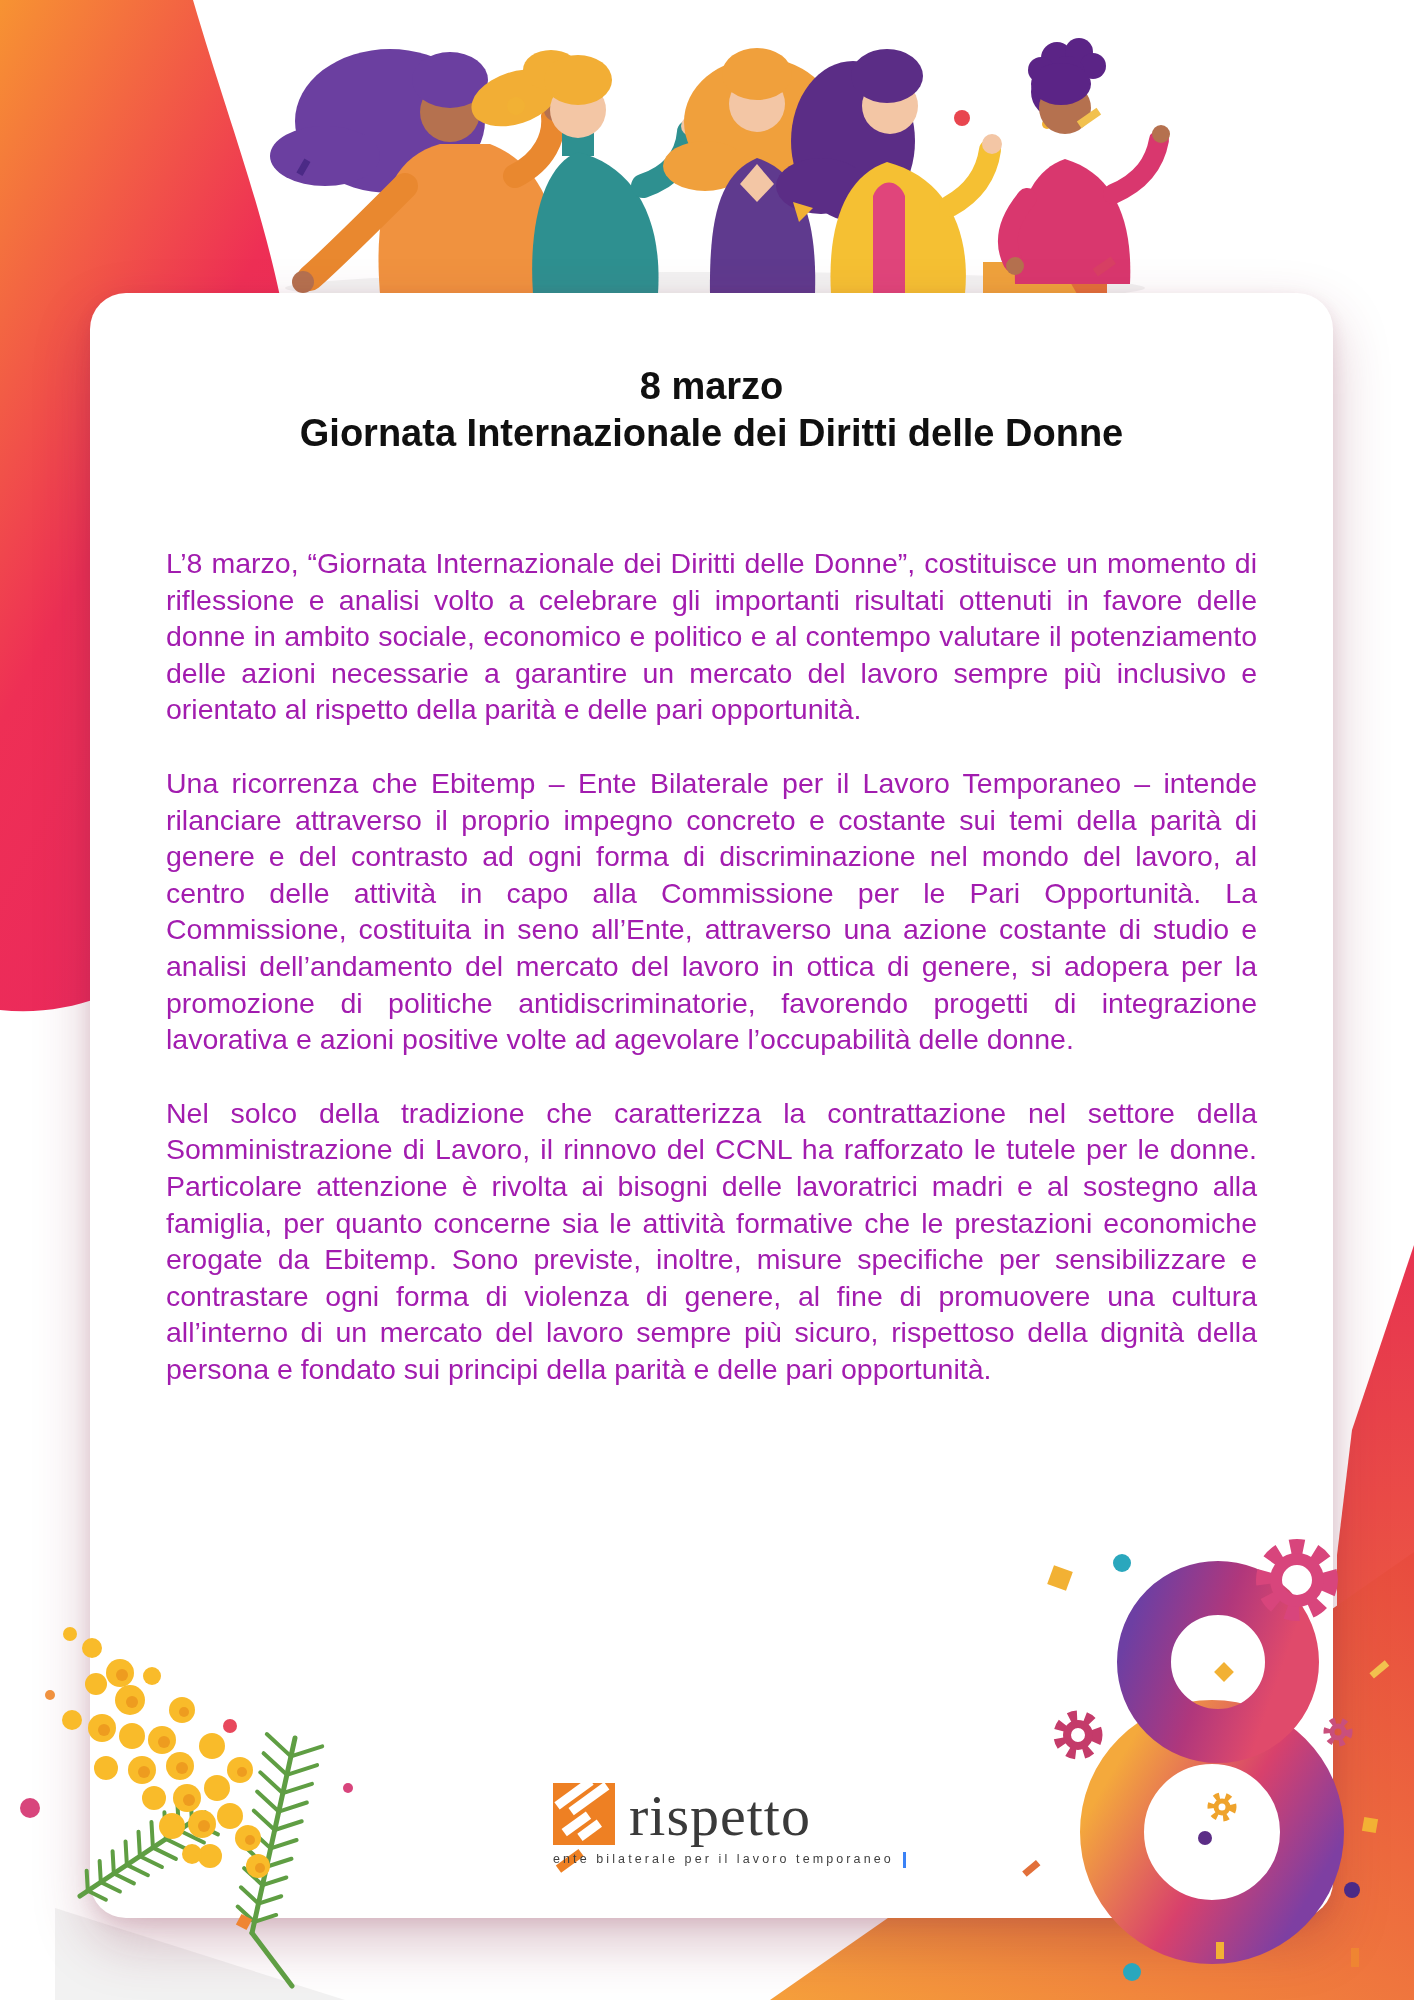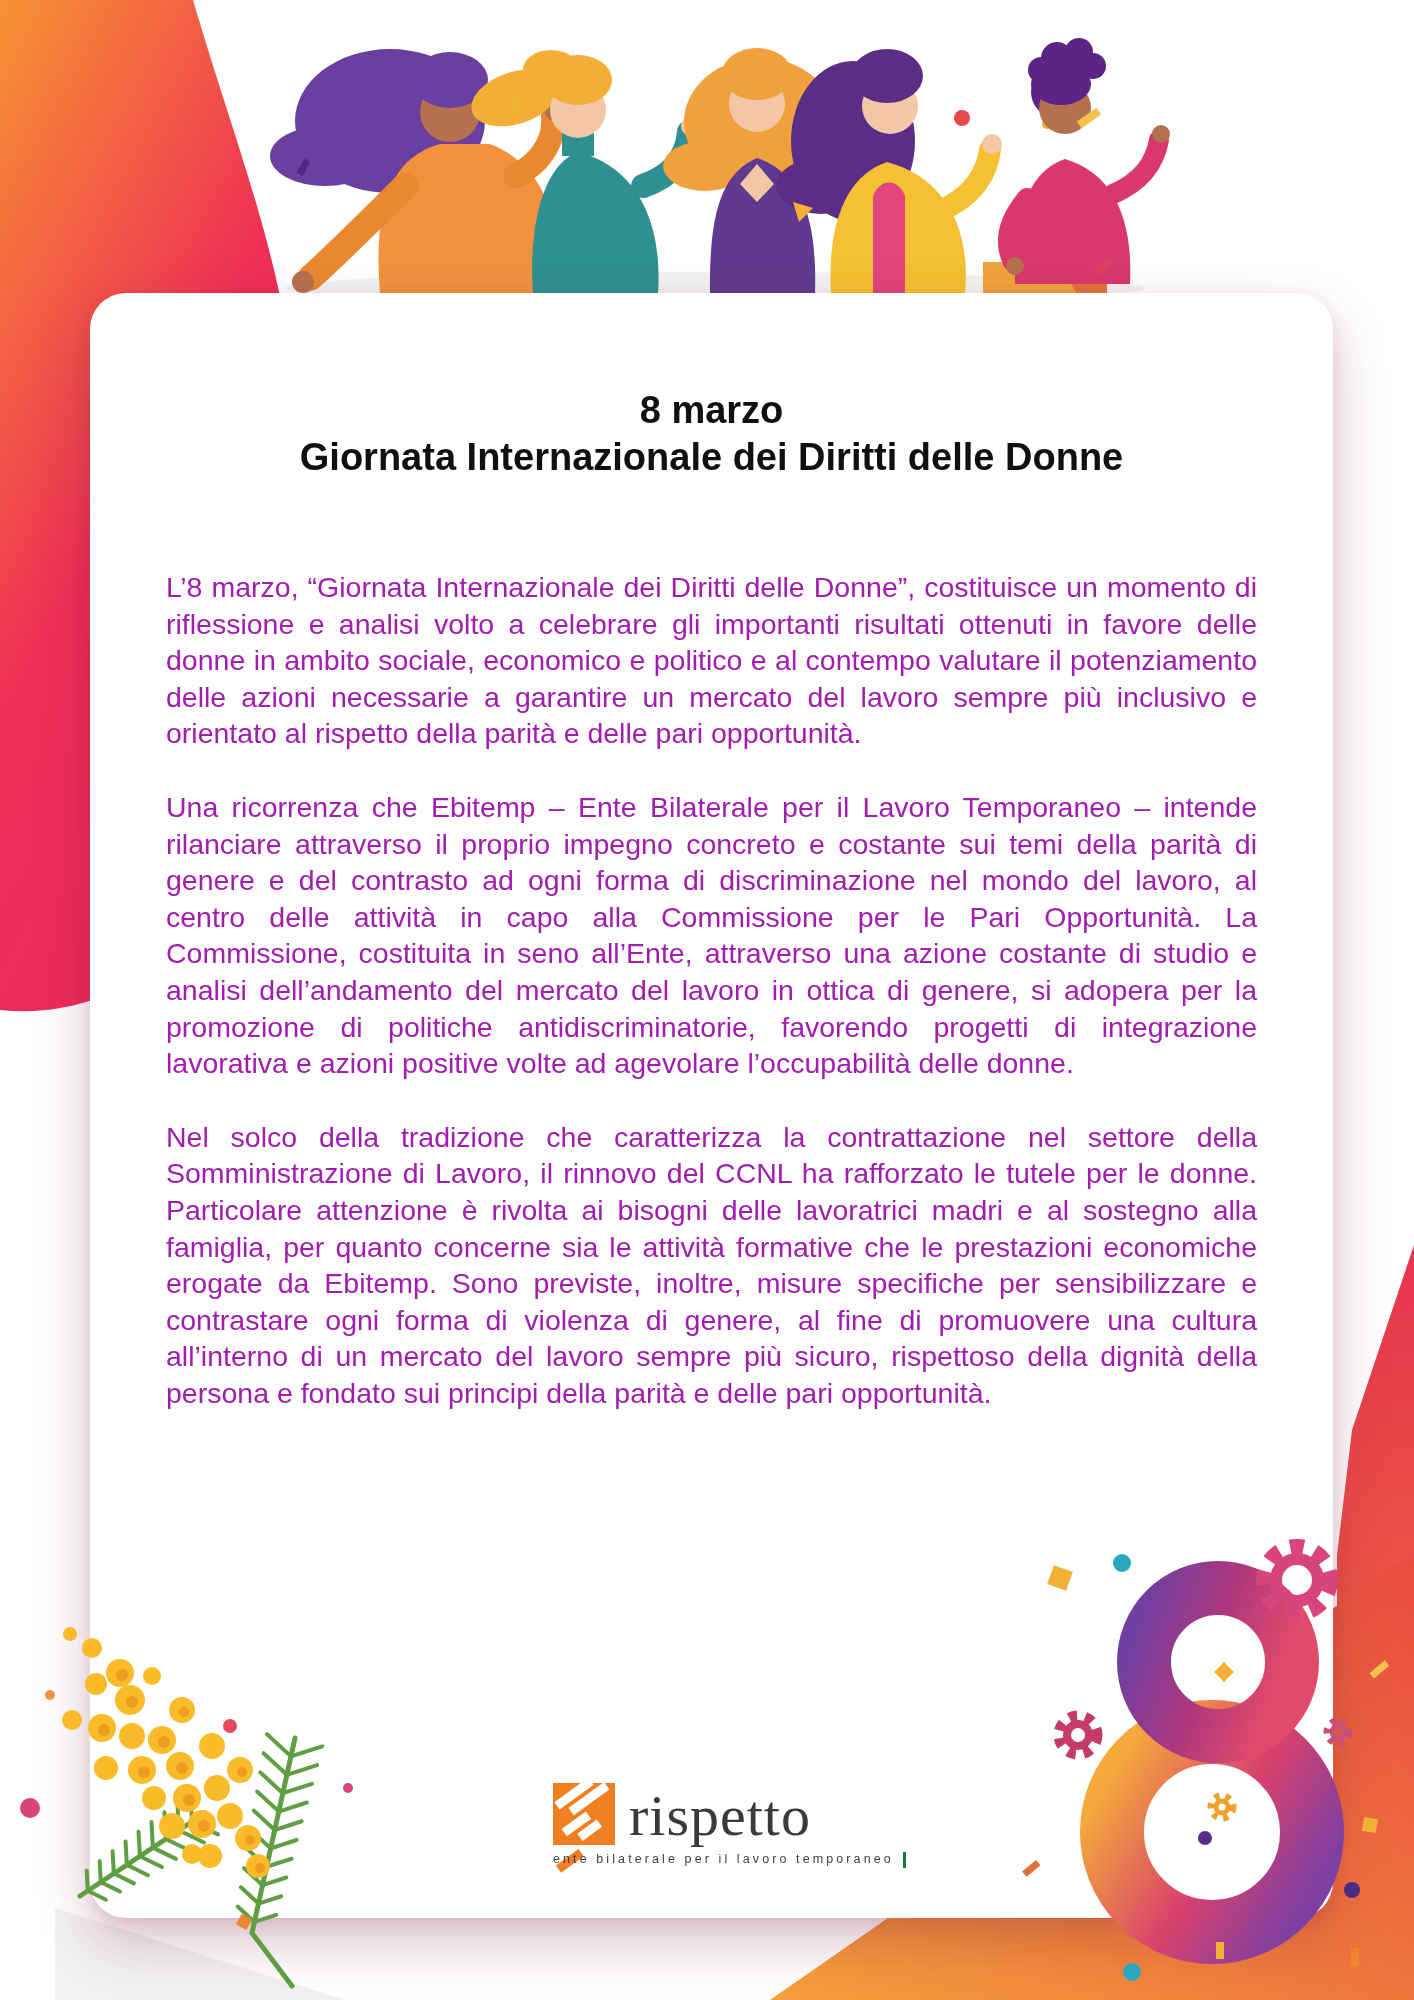--- a/index.html
+++ b/index.html
@@ -3,32 +3,32 @@
 <meta charset="utf-8">
 <style>
   html,body{margin:0;padding:0;background:#ffffff;}
   .page{position:relative;width:1414px;height:2000px;background:#ffffff;overflow:hidden;
         font-family:"Liberation Sans",sans-serif;}
   .bg-svg{position:absolute;left:0;top:0;z-index:0;}
   .illustration{position:absolute;left:215px;top:26px;z-index:1;}
   .card{position:absolute;left:90px;top:293px;width:1243px;height:1625px;background:#ffffff;
         border-radius:36px;z-index:1;
         box-shadow:0 24px 55px rgba(130,40,70,.28),0 6px 16px rgba(130,40,70,.12);}
-  .card-inner{padding:80px 76px 0 76px;}
+  .card-inner{padding:56px 76px 0 76px;}
   .title{ text-align:center;font-weight:bold;color:#101010;font-size:38px;line-height:47px;margin-top:14px;}
   .paragraphs{margin-top:88px;}
   .para{font-size:28.5px;line-height:36.6px;color:#a21caf;text-align:justify;margin:0 0 37px 0;}
   .mimosa{position:absolute;left:40px;top:1618px;z-index:2;overflow:visible;}
   .eight-group{position:absolute;left:1020px;top:1495px;z-index:2;overflow:visible;}
   .logo{position:absolute;left:553px;top:1783px;z-index:3;display:flex;flex-direction:column;}
   .logo-row{display:flex;align-items:flex-end;}
   .logo-word{font-family:"Liberation Serif",serif;font-weight:normal;font-size:58px;line-height:58px;
              color:#3a3a3a;letter-spacing:1px;margin-left:14px;}
   .logo-tagline{margin-top:7px;font-size:12.5px;letter-spacing:3.1px;color:#3f3f3f;
-                border-right:3px solid #15803d;padding-right:9px;padding-bottom:2px;
+                border-right:3px solid #3b82f6;padding-right:9px;padding-bottom:2px;
                 display:inline-block;align-self:flex-start;}
   .logo-square{overflow:visible;display:block;}
 </style>
 </head>
 <body>
 
 <div class="page">
 
   <svg class="bg-svg" width="1414" height="2000" viewBox="0 0 1414 2000">
     <defs>

